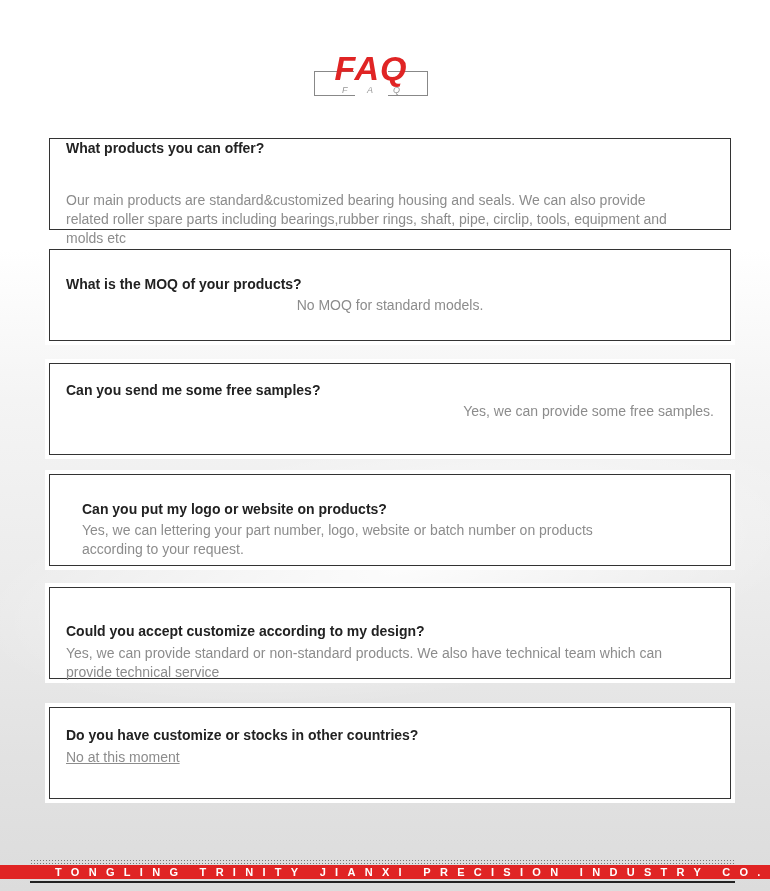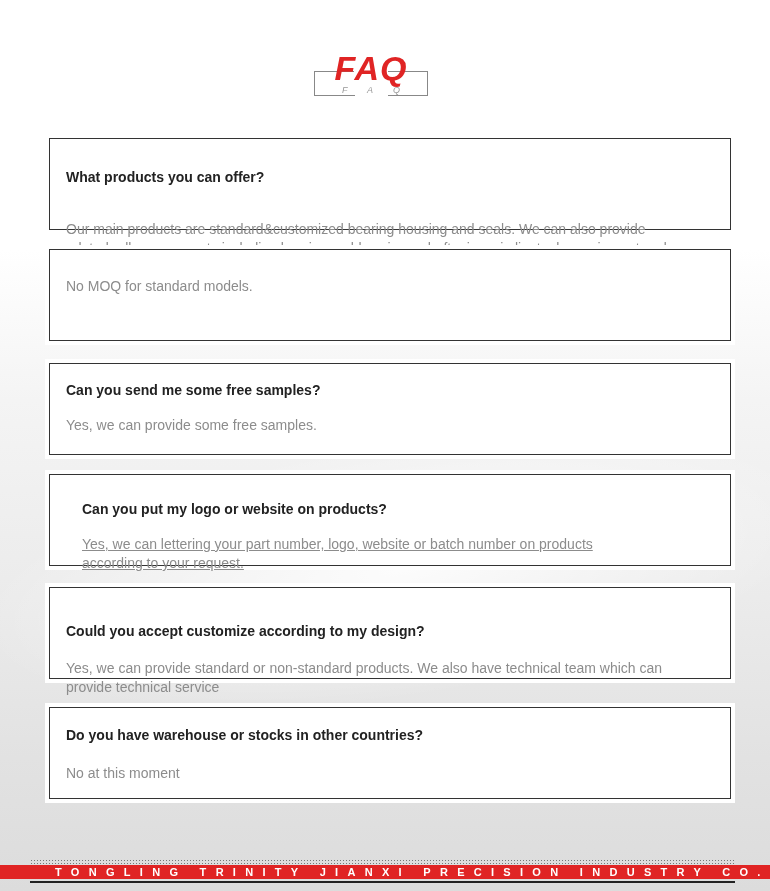--- a/index.html
+++ b/index.html
@@ -64,57 +64,58 @@
 <div class="swoosh"></div>
 
 <div class="title-wrap">
   <div class="title-frame-left"></div>
   <div class="title-frame-right"></div>
   <div class="title-main">FAQ</div>
   <div class="title-sub">FAQ</div>
 </div>
 
 <div class="faq-card" style="top:134px;height:100px;">
-  <div class="faq-inner" style="padding-top:29px;">
+  <div class="faq-inner" style="padding-top:0;">
     <div class="q">What products you can offer?</div>
     <div class="a" style="width:610px;margin-top:33px;">Our main products are standard&amp;customized bearing housing and seals. We can also provide related roller spare parts including bearings,rubber rings, shaft, pipe, circlip, tools, equipment and molds etc</div>
   </div>
 </div>
 
 <div class="faq-card" style="top:245px;height:100px;">
   <div class="faq-inner" style="padding-top:25px;">
-    <div class="a" style="margin-top:2px;">No MOQ for standard models.</div>
+    <div class="q">What is the MOQ of your products?</div>
+    <div class="a" style="margin-top:2px;text-align:center;">No MOQ for standard models.</div>
   </div>
 </div>
 
 <div class="faq-card" style="top:359px;height:100px;">
   <div class="faq-inner" style="padding-top:17px;">
     <div class="q">Can you send me some free samples?</div>
-    <div class="a" style="margin-top:16px;">Yes, we can provide some free samples.</div>
+    <div class="a" style="margin-top:2px;text-align:right;">Yes, we can provide some free samples.</div>
   </div>
 </div>
 
 <div class="faq-card" style="top:470px;height:100px;">
   <div class="faq-inner" style="padding-top:25px;padding-left:32px;">
     <div class="q">Can you put my logo or website on products?</div>
-    <div class="a" style="width:560px;margin-top:16px;text-decoration:underline;">Yes, we can lettering your part number, logo, website or batch number on products according to your request.</div>
+    <div class="a" style="width:560px;margin-top:2px;">Yes, we can lettering your part number, logo, website or batch number on products according to your request.</div>
   </div>
 </div>
 
 <div class="faq-card" style="top:583px;height:100px;">
   <div class="faq-inner" style="padding-top:34px;">
     <div class="q">Could you accept customize according to my design?</div>
-    <div class="a" style="width:630px;margin-top:18px;">Yes, we can provide standard or non-standard products. We also have technical team which can provide technical service</div>
+    <div class="a" style="width:630px;margin-top:3px;">Yes, we can provide standard or non-standard products. We also have technical team which can provide technical service</div>
   </div>
 </div>
 
 <div class="faq-card" style="top:703px;height:100px;">
   <div class="faq-inner" style="padding-top:18px;">
-    <div class="q">Do you have warehouse or stocks in other countries?</div>
-    <div class="a" style="margin-top:19px;">No at this moment</div>
+    <div class="q">Do you have customize or stocks in other countries?</div>
+    <div class="a" style="margin-top:3px;text-decoration:underline;">No at this moment</div>
   </div>
 </div>
 
 <div class="footer-dots"></div>
 <div class="footer-bar">
   <div class="footer-text">TONGLING TRINITY JIANXI PRECISION INDUSTRY CO., LTD</div>
 </div>
 <div class="footer-line"></div>
 
 </body></html>

